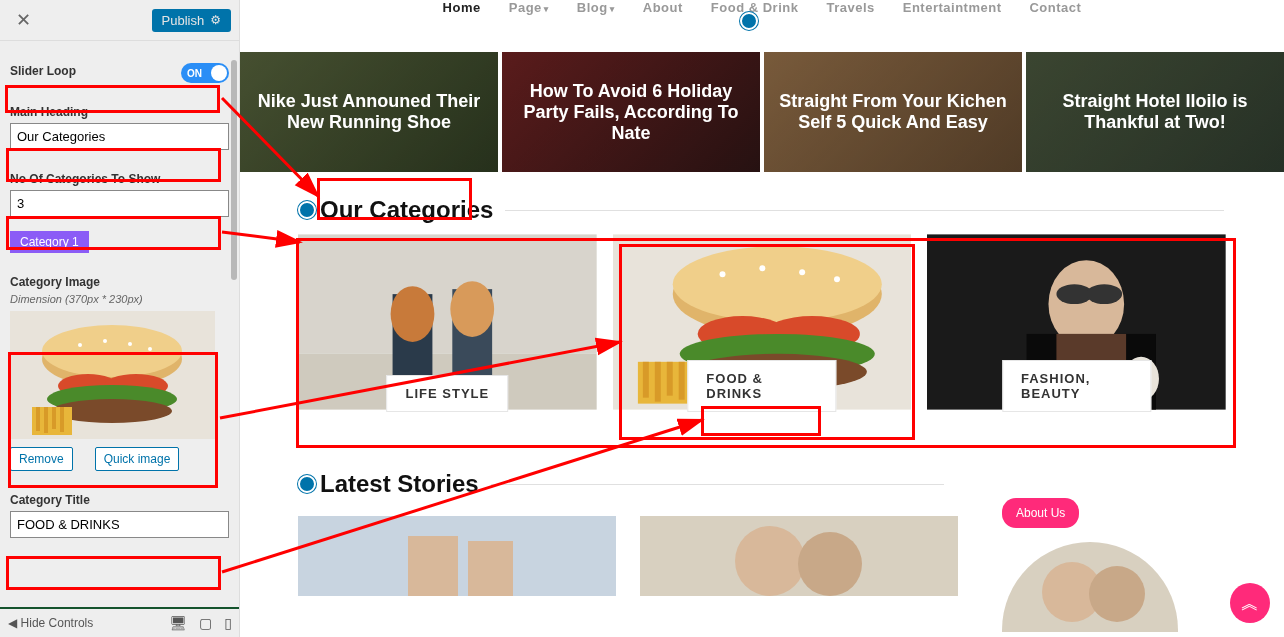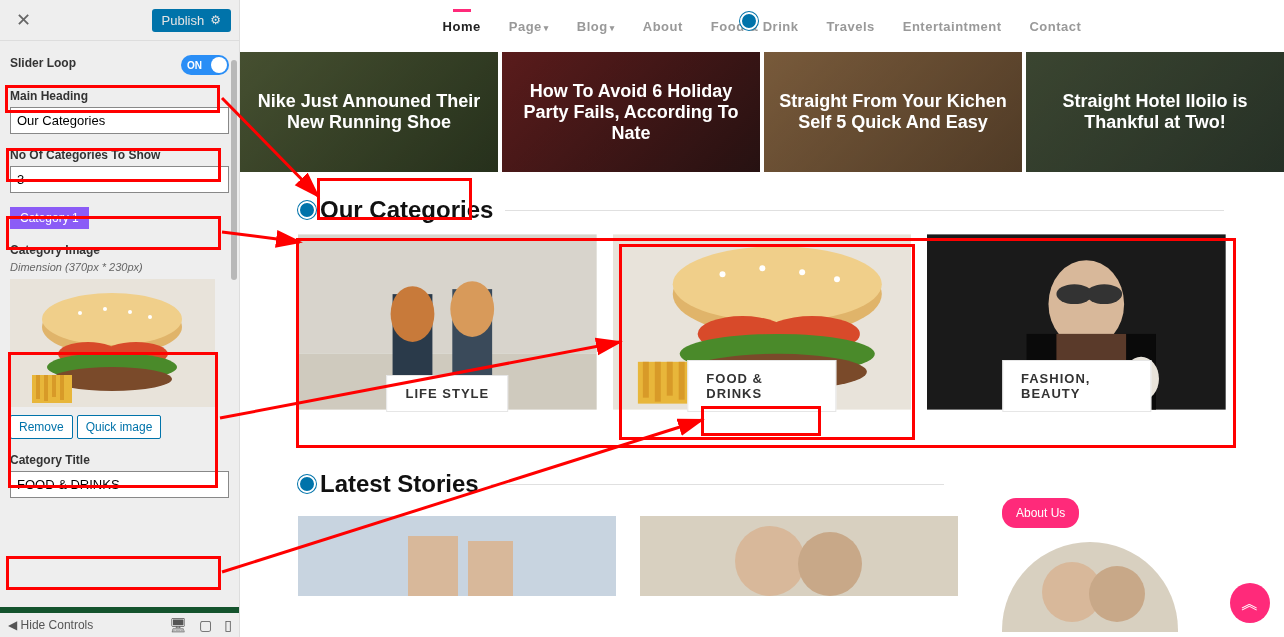--- a/index.html
+++ b/index.html
@@ -6,39 +6,39 @@
 body { background: #fff; width: 1284px; height: 637px; overflow: hidden; position: relative; }
 
 
 .sidebar { position: absolute; left: 0; top: 0; width: 240px; height: 637px; background: #eee; border-right: 1px solid #ddd; overflow-y: auto; }
 .sidebar-top { display: flex; justify-content: space-between; align-items: center; padding: 5px 8px; background: #eee; border-bottom: 1px solid #ddd; }
 .close-x { font-size: 18px; color: #666; cursor: pointer; padding: 4px 8px; }
 .publish-btn { background: #0073aa; color: #e5e5e5; padding: 4px 10px; border-radius: 3px; font-size: 13px; display: flex; align-items: center; gap: 6px; border: none; }
 .publish-btn .gear { font-size: 12px; }
 .section-content-btn { background: #204a87; color: #fff; font-size: 12px; padding: 5px 10px; margin: 8px 10px; border: none; border-radius: 2px; }
 .sidebar-body { padding: 0 10px 10px 10px; font-size: 13px; color: #333; }
-.field-row { margin-top: 14px; }
+.field-row { margin-top: 22px; }
 .field-row label { display: block; font-weight: bold; font-size: 12px; margin-bottom: 4px; color: #333; }
 .toggle-row { display: flex; justify-content: space-between; align-items: center; }
 .toggle { position: relative; width: 48px; height: 20px; background: #2a8ef6; border-radius: 10px; display: flex; align-items: center; justify-content: flex-start; padding-left: 6px; }
 .toggle .on-text { color: #fff; font-size: 10px; font-weight: bold; }
 .toggle .knob { position: absolute; right: 2px; top: 2px; width: 16px; height: 16px; background: #fff; border-radius: 50%; }
 .text-input { width: 100%; padding: 5px 6px; font-size: 13px; border: 1px solid #888; background: #fff; }
 .category1-btn { display: inline-block; background: #8b5cf6; color: #fff; font-size: 12px; padding: 4px 10px; margin-top: 14px; border: none; }
 .dim-note { font-style: italic; font-size: 11px; color: #666; }
 .img-preview { width: 205px; height: 128px; margin-top: 6px; display: block; }
-.img-btns { margin-top: 8px; display: flex; gap: 4px; }
+.img-btns { margin-top: 8px; display: flex; gap: 22px; }
 .img-btns button { border: 1px solid #0073aa; color: #0073aa; background: #fff; font-size: 12px; padding: 4px 8px; border-radius: 2px; cursor: pointer; }
-.sidebar-footer { position: absolute; bottom: 0; left: 0; width: 240px; height: 30px; background: #eee; border-top: 6px solid #14532d; display: flex; align-items: center; justify-content: space-between; padding: 0 8px; font-size: 12px; color: #555; }
+.sidebar-footer { position: absolute; bottom: 0; left: 0; width: 240px; height: 30px; background: #eee; border-top: 2px solid #14532d; display: flex; align-items: center; justify-content: space-between; padding: 0 8px; font-size: 12px; color: #555; }
 .device-icons { display: flex; gap: 12px; }
 .device-icons span { font-size: 14px; color: #555; }
 
 
 .preview { position: absolute; left: 240px; top: 0; width: 1044px; height: 637px; background: #fff; }
-.nav { height: 52px; display: flex; align-items: center; justify-content: center; gap: 28px; font-size: 13px; color: #999; letter-spacing: 0.5px; font-weight: bold; }
+.nav { height: 52px; display: flex; justify-content: center; gap: 28px; font-size: 13px; color: #999; letter-spacing: 0.5px; font-weight: bold; }
 .nav .active { color: #222; position: relative; }
 .nav .active::before { content: ""; position: absolute; top: -10px; left: 50%; transform: translateX(-50%); width: 18px; height: 3px; background: #ff2a7a; }
 .nav .edit-pin { position: absolute; left: 500px; top: 12px; width: 18px; height: 18px; background: #0073aa; border-radius: 50%; border: 2px solid #fff; box-shadow: 0 0 0 1px #0073aa; }
 
 .hero-row { display: flex; height: 120px; }
 .hero-card { flex: 1; margin-right: 4px; position: relative; display: flex; align-items: center; justify-content: center; text-align: center; color: #fff; font-size: 18px; font-weight: bold; padding: 10px; }
 .hero-row .hero-card:last-child { margin-right: 0; }
 
 .sec-heading-wrap { display: flex; align-items: center; margin: 24px 0 10px 58px; }
 .sec-heading-wrap .pin { width: 18px; height: 18px; background: #0073aa; border-radius: 50%; border: 2px solid #fff; box-shadow: 0 0 0 1px #0073aa; margin-right: 4px; }

